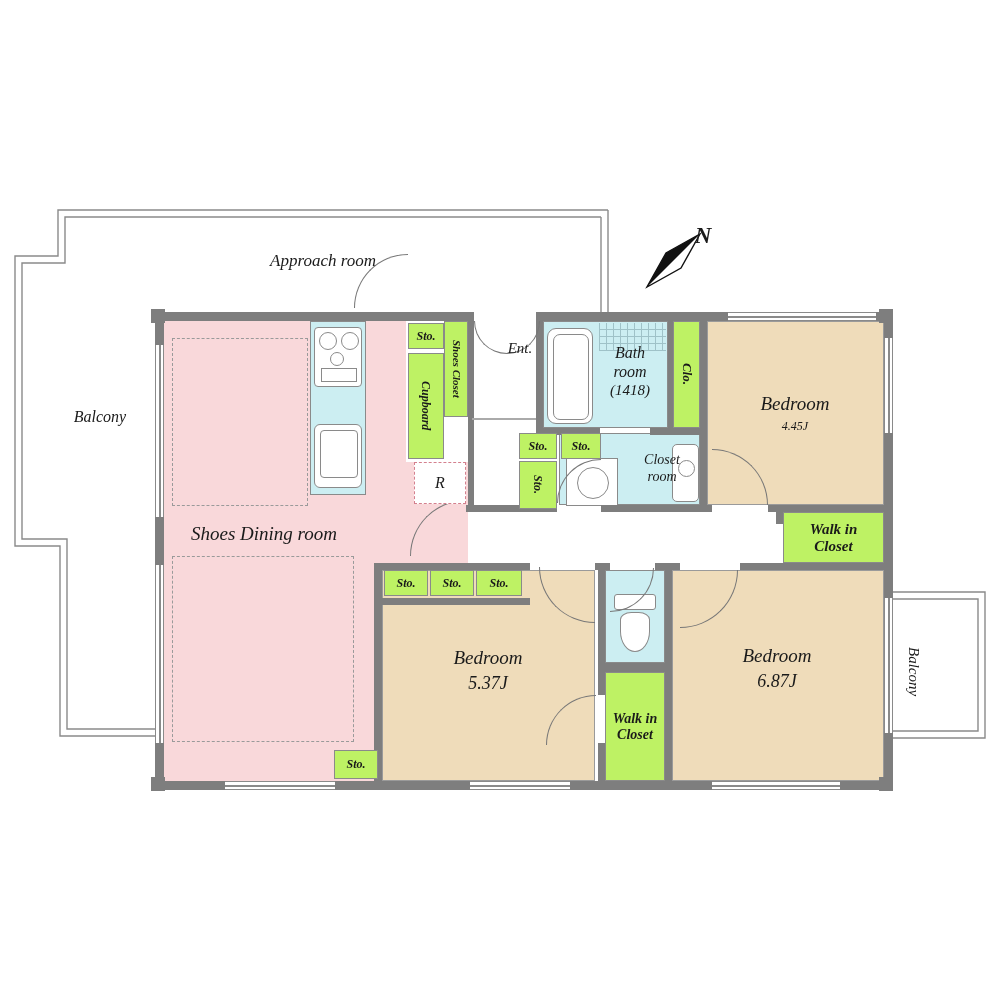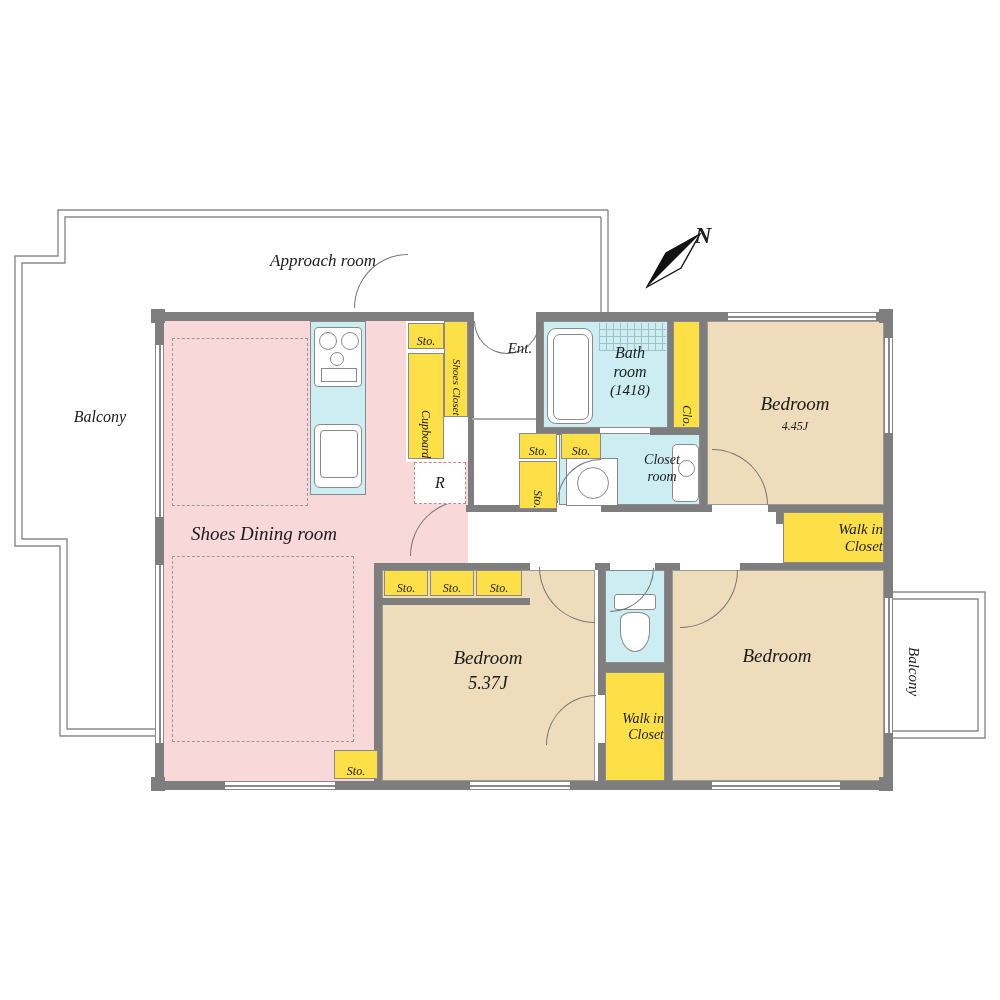--- a/index.html
+++ b/index.html
@@ -5,22 +5,22 @@
   html,body{margin:0;padding:0;background:#fff;}
   #plan{position:relative;width:1000px;height:1000px;background:#fff;overflow:hidden;
         font-family:"Liberation Serif",serif;}
   .abs{position:absolute;}
   .wall{position:absolute;background:#7e7e7e;}
   .pillar{position:absolute;background:#7e7e7e;width:14px;height:14px;}
   .fill{position:absolute;}
   .pink{background:#f9d8da;}
   .tan{background:#efdcba;border:1px solid #9a9a9a;box-sizing:border-box;}
   .cyan{background:#cceef2;border:1px solid #8a8a8a;box-sizing:border-box;}
-  .ybox{position:absolute;background:#fde047;border:1px solid #8a8a8a;box-sizing:border-box;
-        display:flex;align-items:flex-end;justify-content:center;}
+  .ybox{position:absolute;background:#bef264;border:1px solid #8a8a8a;box-sizing:border-box;
+        display:flex;align-items:center;justify-content:center;font-weight:bold;}
   .lbl{position:absolute;font-style:italic;color:#1a1a1a;text-align:center;line-height:1.08;}
   .v{writing-mode:vertical-rl;}
   .win-h{position:absolute;height:9px;box-sizing:border-box;border-top:1.4px solid #8a8a8a;border-bottom:1.4px solid #8a8a8a;
         background:linear-gradient(#fff 0 3.4px,#8a8a8a 3.4px 4.6px,#fff 4.6px 9px);}
   .win-v{position:absolute;width:9px;box-sizing:border-box;border-left:1.4px solid #8a8a8a;border-right:1.4px solid #8a8a8a;
         background:linear-gradient(90deg,#fff 0 3.4px,#8a8a8a 3.4px 4.6px,#fff 4.6px 9px);}
   .arc{position:absolute;box-sizing:border-box;border:0 solid #777;}
   .dash{position:absolute;border:1px dashed #9a9a9a;box-sizing:border-box;}
   .icon{position:absolute;background:#fff;border:1.2px solid #8a8a8a;box-sizing:border-box;}
   .grid{position:absolute;background:
@@ -177,20 +177,21 @@
   <div class="lbl" style="left:238px;top:252px;width:170px;font-size:17px">Approach room</div>
   <div class="lbl" style="left:45px;top:408px;width:110px;font-size:16px">Balcony</div>
   <div class="lbl v" style="left:900px;top:612px;width:22px;height:120px;font-size:15px">Balcony</div>
   <div class="lbl" style="left:492px;top:340px;width:56px;font-size:15px">Ent.</div>
   <div class="lbl" style="left:158px;top:524px;width:212px;font-size:19px">Shoes Dining room</div>
   <div class="lbl" style="left:705px;top:394px;width:180px;font-size:19px">Bedroom</div>
   <div class="lbl" style="left:705px;top:420px;width:180px;font-size:12px">4.45J</div>
   <div class="lbl" style="left:385px;top:648px;width:206px;font-size:19px">Bedroom</div>
   <div class="lbl" style="left:385px;top:674px;width:206px;font-size:18px">5.37J</div>
   <div class="lbl" style="left:670px;top:646px;width:214px;font-size:19px">Bedroom</div>
+  <div class="lbl" style="left:670px;top:672px;width:214px;font-size:18px">6.87J</div>
   <div class="lbl" style="left:594px;top:344px;width:72px;font-size:16px">Bath</div>
   <div class="lbl" style="left:594px;top:363px;width:72px;font-size:16px">room</div>
   <div class="lbl" style="left:590px;top:382px;width:80px;font-size:15px">(1418)</div>
   <div class="lbl" style="left:624px;top:452px;width:76px;font-size:14px">Closet</div>
   <div class="lbl" style="left:624px;top:469px;width:76px;font-size:14px">room</div>
 
   <svg class="abs" style="left:640px;top:222px" width="70" height="72">
     <polygon points="60,12 41,46 7,65 26,31" fill="#fff" stroke="#111" stroke-width="1.4"></polygon>
     <polygon points="60,12 7,65 26,31" fill="#111"></polygon>
   </svg>

